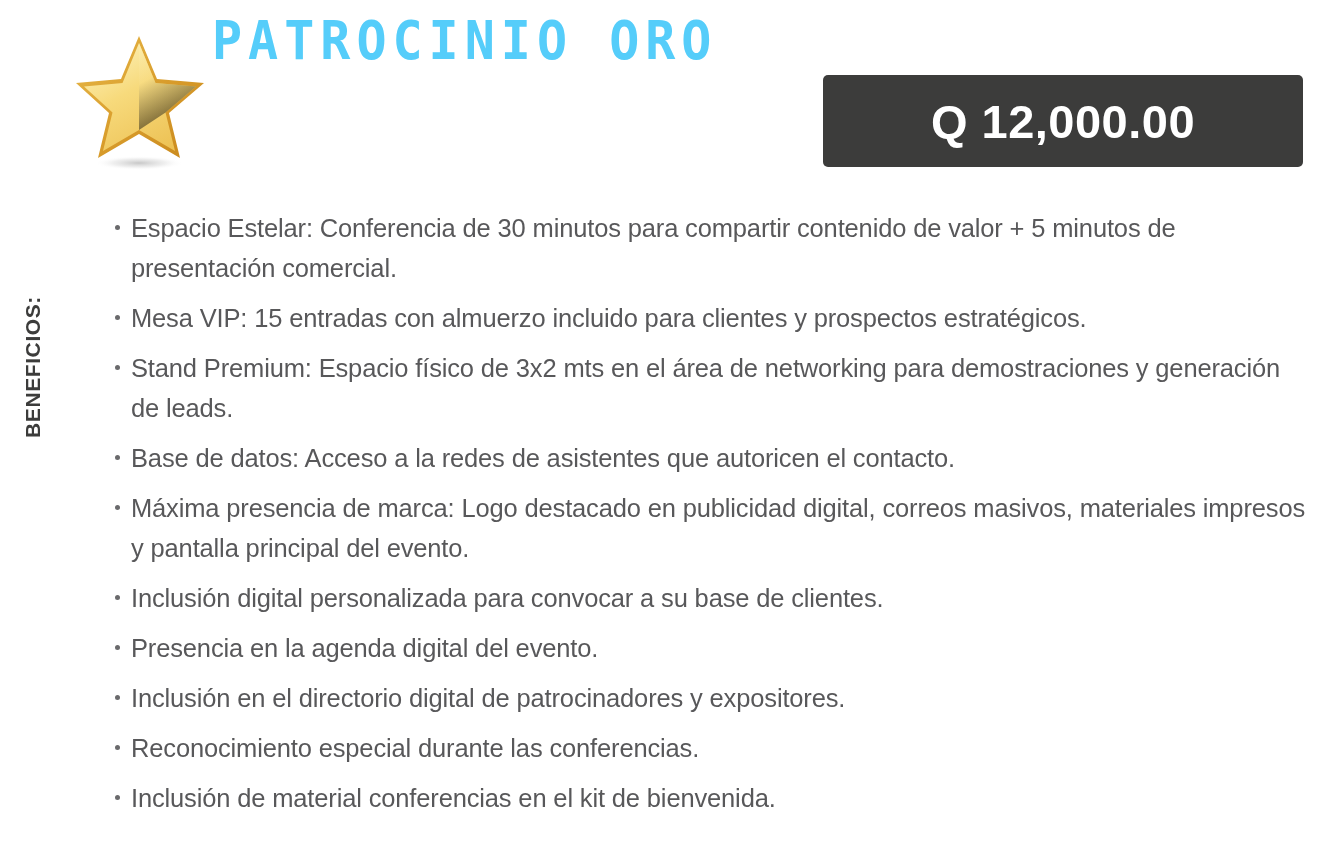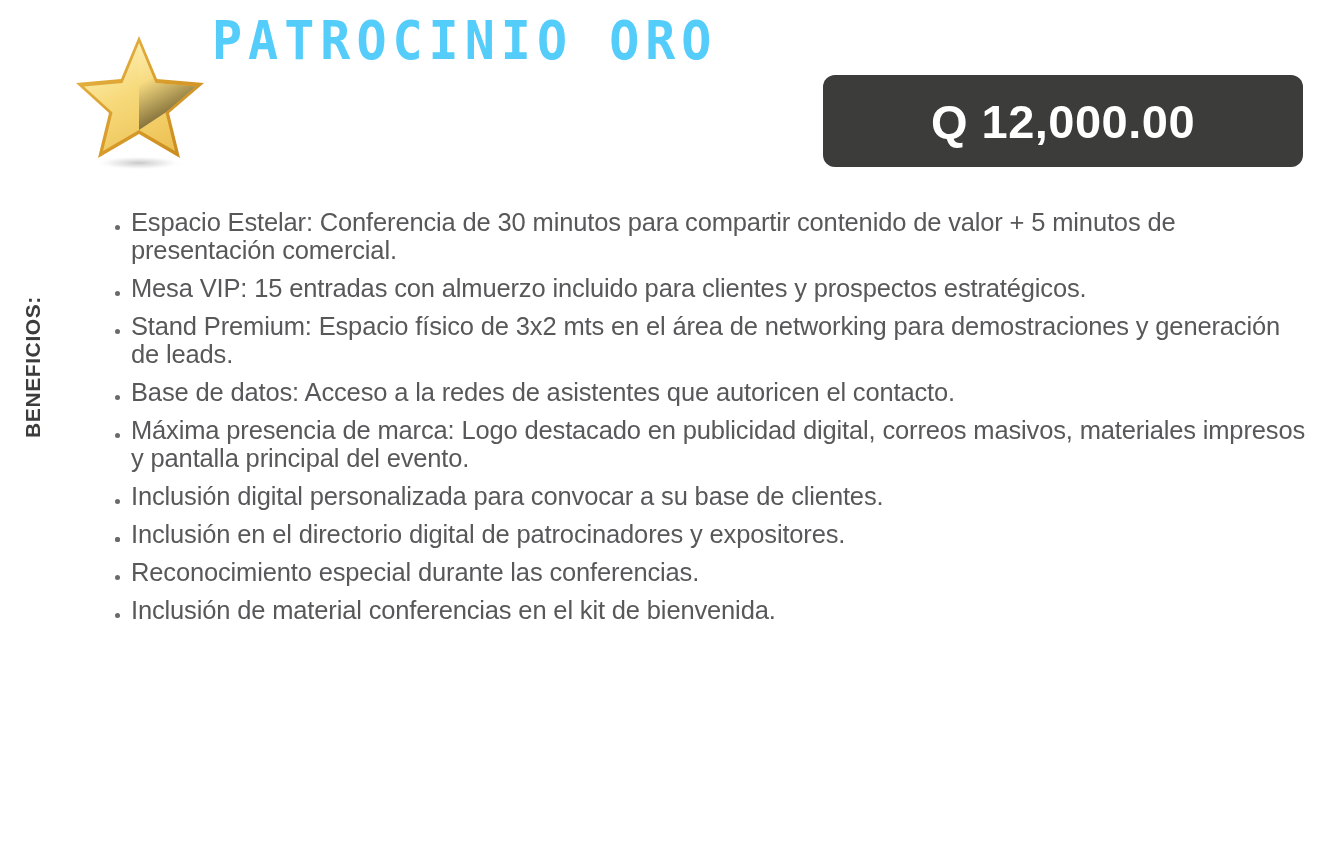--- a/index.html
+++ b/index.html
@@ -53,21 +53,21 @@
     transform-origin: left top;
   }
 
   #price-badge {
     position: absolute;
     left: 823px;
     top: 75px;
     width: 480px;
     height: 92px;
     background: #3c3c3b;
-    border-radius: 12px;
+    border-radius: 5px;
     display: flex;
     align-items: center;
     justify-content: center;
   }
   #price-badge-text {
     color: #ffffff;
     font-family: "Liberation Sans", sans-serif;
     font-size: 47px;
     font-weight: bold;
     letter-spacing: 0.5px;
@@ -101,21 +101,21 @@
     padding: 0;
     list-style: none;
   }
   .benefit-item {
     position: relative;
     padding-left: 23px;
     margin-bottom: 10px;
     color: #58585a;
     font-family: "Liberation Sans", sans-serif;
     font-size: 25.5px;
-    line-height: 28px;
+    line-height: 40px;
     letter-spacing: -0.15px;
   }
   .benefit-item .bullet-dot {
     position: absolute;
     left: 7px;
     top: 17px;
     width: 5px;
     height: 5px;
     border-radius: 50%;
     background: #6a6a6c;
@@ -169,17 +169,17 @@
 
 <div id="side-label">BENEFICIOS:</div>
 
 <ul id="benefits-list">
     <li class="benefit-item"><span class="bullet-dot"></span><span>Espacio Estelar: Conferencia de 30 minutos para compartir contenido de valor + 5 minutos de presentación comercial.</span></li>
     <li class="benefit-item"><span class="bullet-dot"></span><span>Mesa VIP: 15 entradas con almuerzo incluido para clientes y prospectos estratégicos.</span></li>
     <li class="benefit-item"><span class="bullet-dot"></span><span>Stand Premium: Espacio físico de 3x2 mts en el área de networking para demostraciones y generación de leads.</span></li>
     <li class="benefit-item"><span class="bullet-dot"></span><span>Base de datos: Acceso a la redes de asistentes que autoricen el contacto.</span></li>
     <li class="benefit-item"><span class="bullet-dot"></span><span>Máxima presencia de marca: Logo destacado en publicidad digital, correos masivos, materiales impresos y pantalla principal del evento.</span></li>
     <li class="benefit-item"><span class="bullet-dot"></span><span>Inclusión digital personalizada para convocar a su base de clientes.</span></li>
-    <li class="benefit-item"><span class="bullet-dot"></span></li>
+    <li class="benefit-item"><span class="bullet-dot"></span><span>Presencia en la agenda digital del evento.</span></li>
     <li class="benefit-item"><span class="bullet-dot"></span><span>Inclusión en el directorio digital de patrocinadores y expositores.</span></li>
     <li class="benefit-item"><span class="bullet-dot"></span><span>Reconocimiento especial durante las conferencias.</span></li>
     <li class="benefit-item"><span class="bullet-dot"></span><span>Inclusión de material conferencias en el kit de bienvenida.</span></li>
   </ul>
 
 </body></html>

